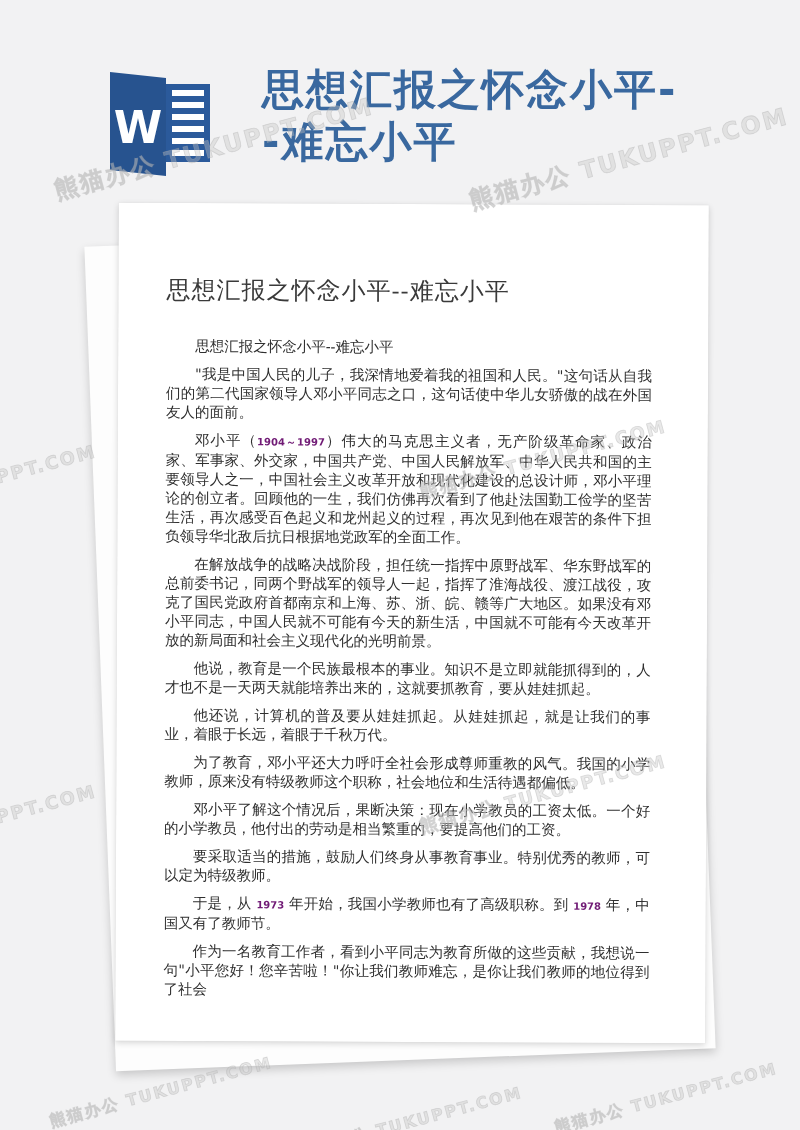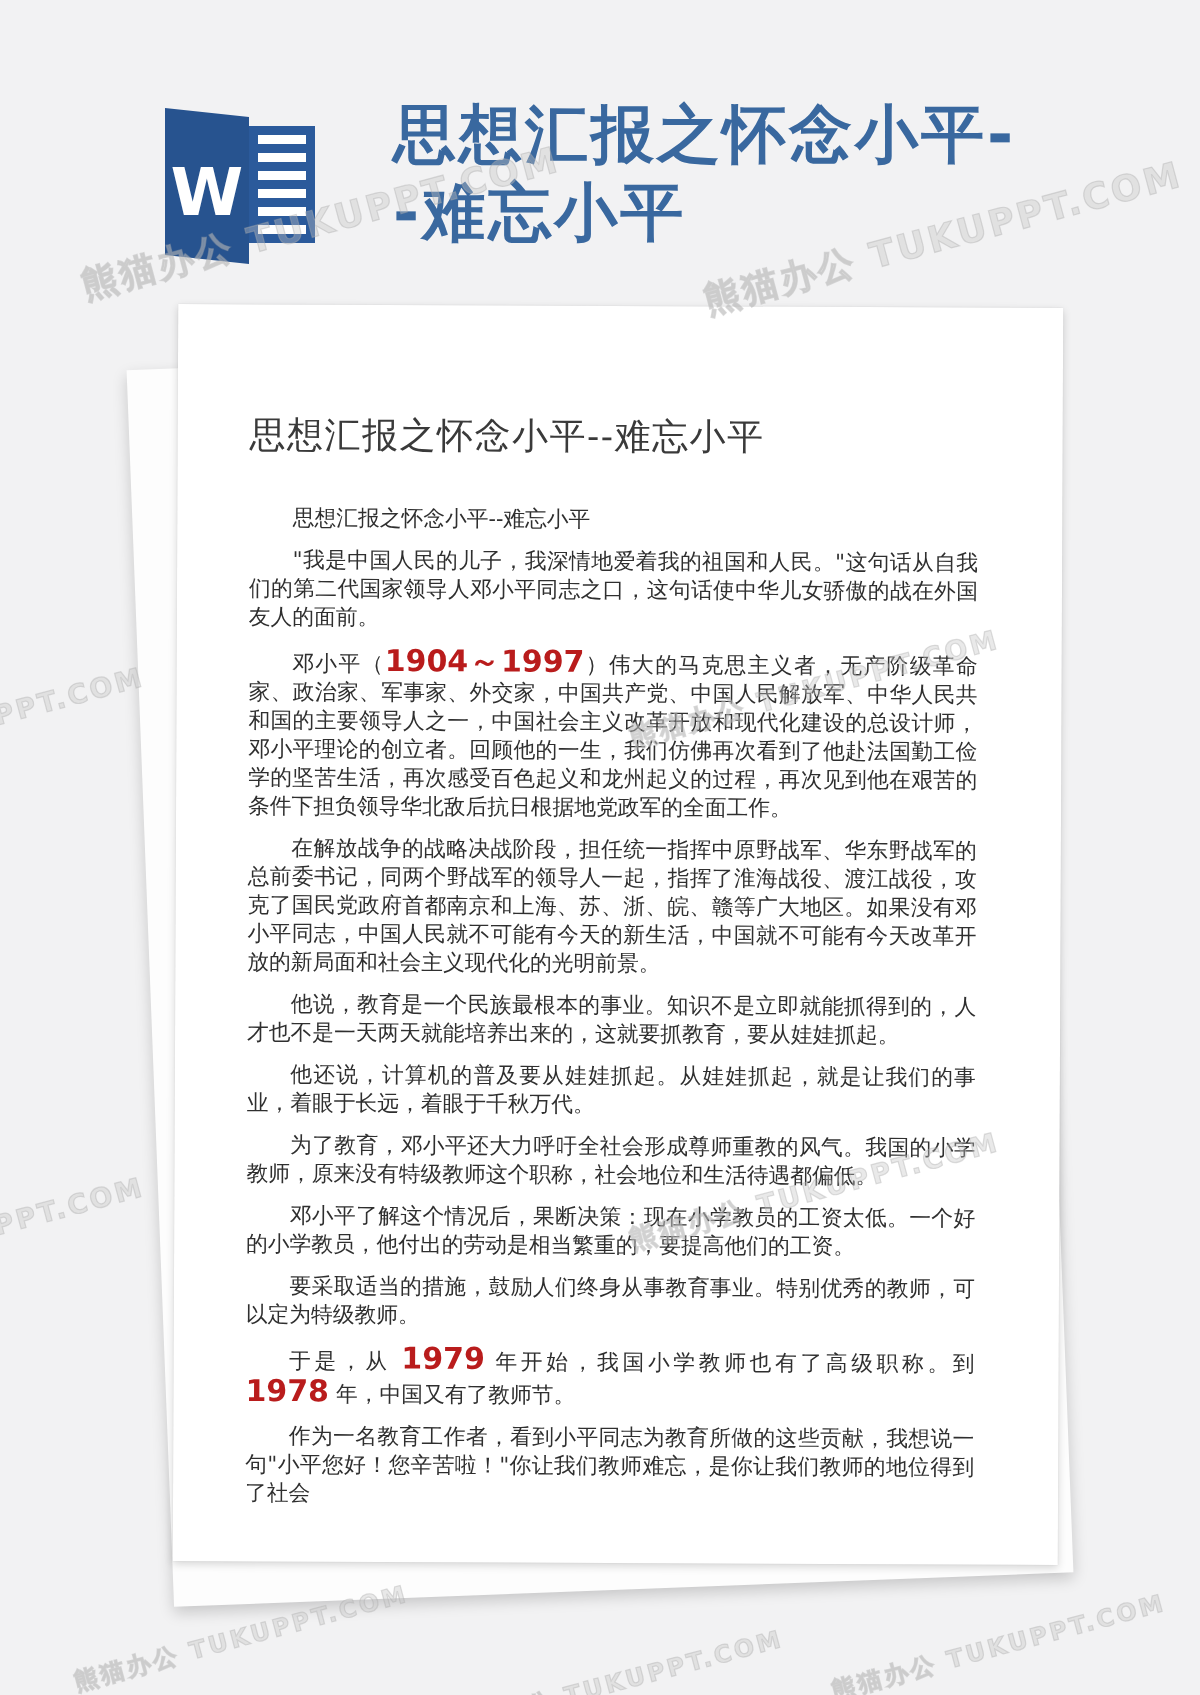--- a/index.html
+++ b/index.html
@@ -42,21 +42,21 @@
     letter-spacing:1px;
   }
   .doc-body p.para{
     margin:0 0 9px 0;
     font-family:"DejaVu Serif","Liberation Serif",serif;
     font-size:14.5px;line-height:19px;color:#2f2f2f;
     text-indent:2em;text-align:justify;
   }
   .doc-body p.para .num{
     font-family:"DejaVu Sans","Liberation Sans",sans-serif;
-    font-weight:bold;font-size:20px;color:#b91c1c;
+    font-weight:bold;font-size:10px;color:#701a75;
   }
   
   .wm-layer{position:absolute;left:0;top:0;width:800px;height:1130px;z-index:5;pointer-events:none;}
   .wm{
     position:absolute;white-space:nowrap;font-weight:700;letter-spacing:2px;
     color:rgba(198,198,198,0.38);
     -webkit-text-stroke:0.8px rgba(172,172,172,0.38);
     transform:rotate(-15deg);transform-origin:0 50%;
     font-family:"DejaVu Sans","Liberation Sans",sans-serif;
   }
@@ -95,21 +95,21 @@
   <div class="doc-body">
       <p class="para">思想汇报之怀念小平--难忘小平</p>
       <p class="para">"我是中国人民的儿子，我深情地爱着我的祖国和人民。"这句话从自我们的第二代国家领导人邓小平同志之口，这句话使中华儿女骄傲的战在外国友人的面前。</p>
       <p class="para">邓小平（<span class="num">1904～1997</span>）伟大的马克思主义者，无产阶级革命家、政治家、军事家、外交家，中国共产党、中国人民解放军、中华人民共和国的主要领导人之一，中国社会主义改革开放和现代化建设的总设计师，邓小平理论的创立者。回顾他的一生，我们仿佛再次看到了他赴法国勤工俭学的坚苦生活，再次感受百色起义和龙州起义的过程，再次见到他在艰苦的条件下担负领导华北敌后抗日根据地党政军的全面工作。</p>
       <p class="para">在解放战争的战略决战阶段，担任统一指挥中原野战军、华东野战军的总前委书记，同两个野战军的领导人一起，指挥了淮海战役、渡江战役，攻克了国民党政府首都南京和上海、苏、浙、皖、赣等广大地区。如果没有邓小平同志，中国人民就不可能有今天的新生活，中国就不可能有今天改革开放的新局面和社会主义现代化的光明前景。</p>
       <p class="para">他说，教育是一个民族最根本的事业。知识不是立即就能抓得到的，人才也不是一天两天就能培养出来的，这就要抓教育，要从娃娃抓起。</p>
       <p class="para">他还说，计算机的普及要从娃娃抓起。从娃娃抓起，就是让我们的事业，着眼于长远，着眼于千秋万代。</p>
       <p class="para">为了教育，邓小平还大力呼吁全社会形成尊师重教的风气。我国的小学教师，原来没有特级教师这个职称，社会地位和生活待遇都偏低。</p>
       <p class="para">邓小平了解这个情况后，果断决策：现在小学教员的工资太低。一个好的小学教员，他付出的劳动是相当繁重的，要提高他们的工资。</p>
       <p class="para">要采取适当的措施，鼓励人们终身从事教育事业。特别优秀的教师，可以定为特级教师。</p>
-      <p class="para">于是，从 <span class="num">1979</span> 年开始，我国小学教师也有了高级职称。到 <span class="num">1978</span> 年，中国又有了教师节。</p>
+      <p class="para">于是，从 <span class="num">1973</span> 年开始，我国小学教师也有了高级职称。到 <span class="num">1978</span> 年，中国又有了教师节。</p>
       <p class="para">作为一名教育工作者，看到小平同志为教育所做的这些贡献，我想说一句"小平您好！您辛苦啦！"你让我们教师难忘，是你让我们教师的地位得到了社会</p>
     </div>
 </div>
 
 <div class="wm-layer">
     <span class="wm" style="left: 55px; top: 175px; font-size: 24px;">熊猫办公 TUKUPPT.COM</span>
     <span class="wm" style="left: 470px; top: 185px; font-size: 24px;">熊猫办公 TUKUPPT.COM</span>
     <span class="wm" style="left: -150px; top: 505px; font-size: 18px;">熊猫办公 TUKUPPT.COM</span>
     <span class="wm" style="left: 420px; top: 480px; font-size: 18px;">熊猫办公 TUKUPPT.COM</span>
     <span class="wm" style="left: -150px; top: 845px; font-size: 18px;">熊猫办公 TUKUPPT.COM</span>

